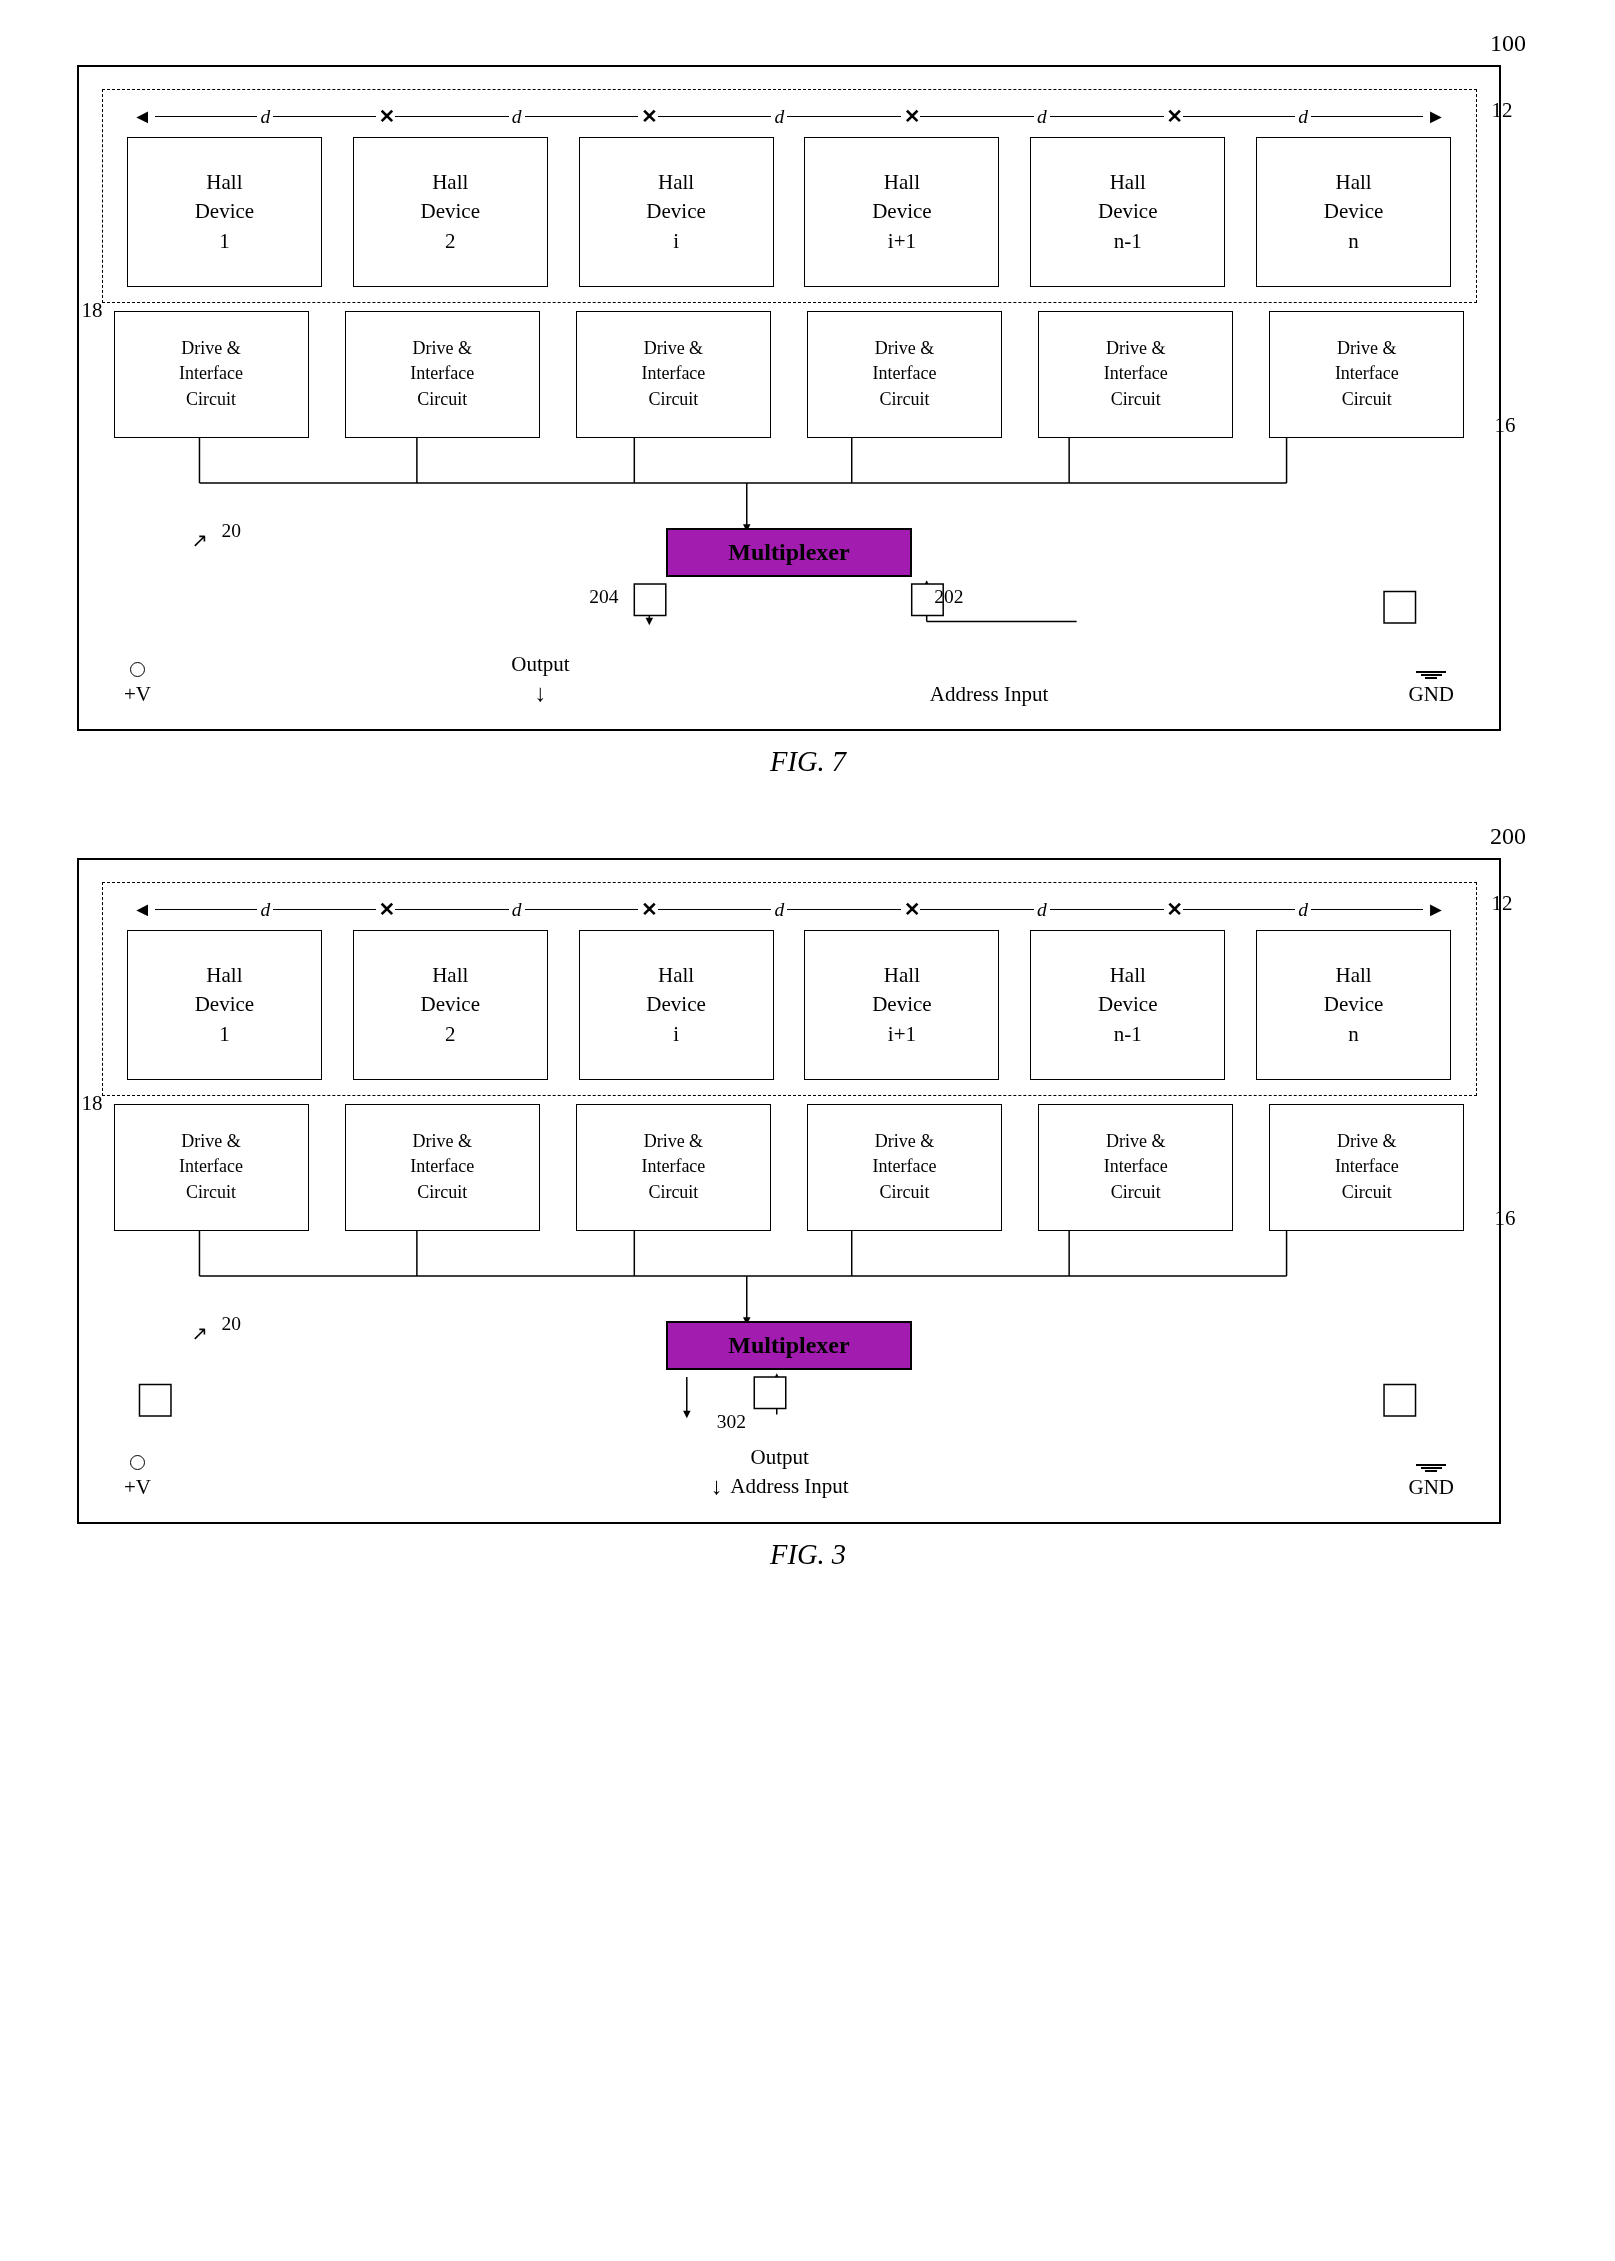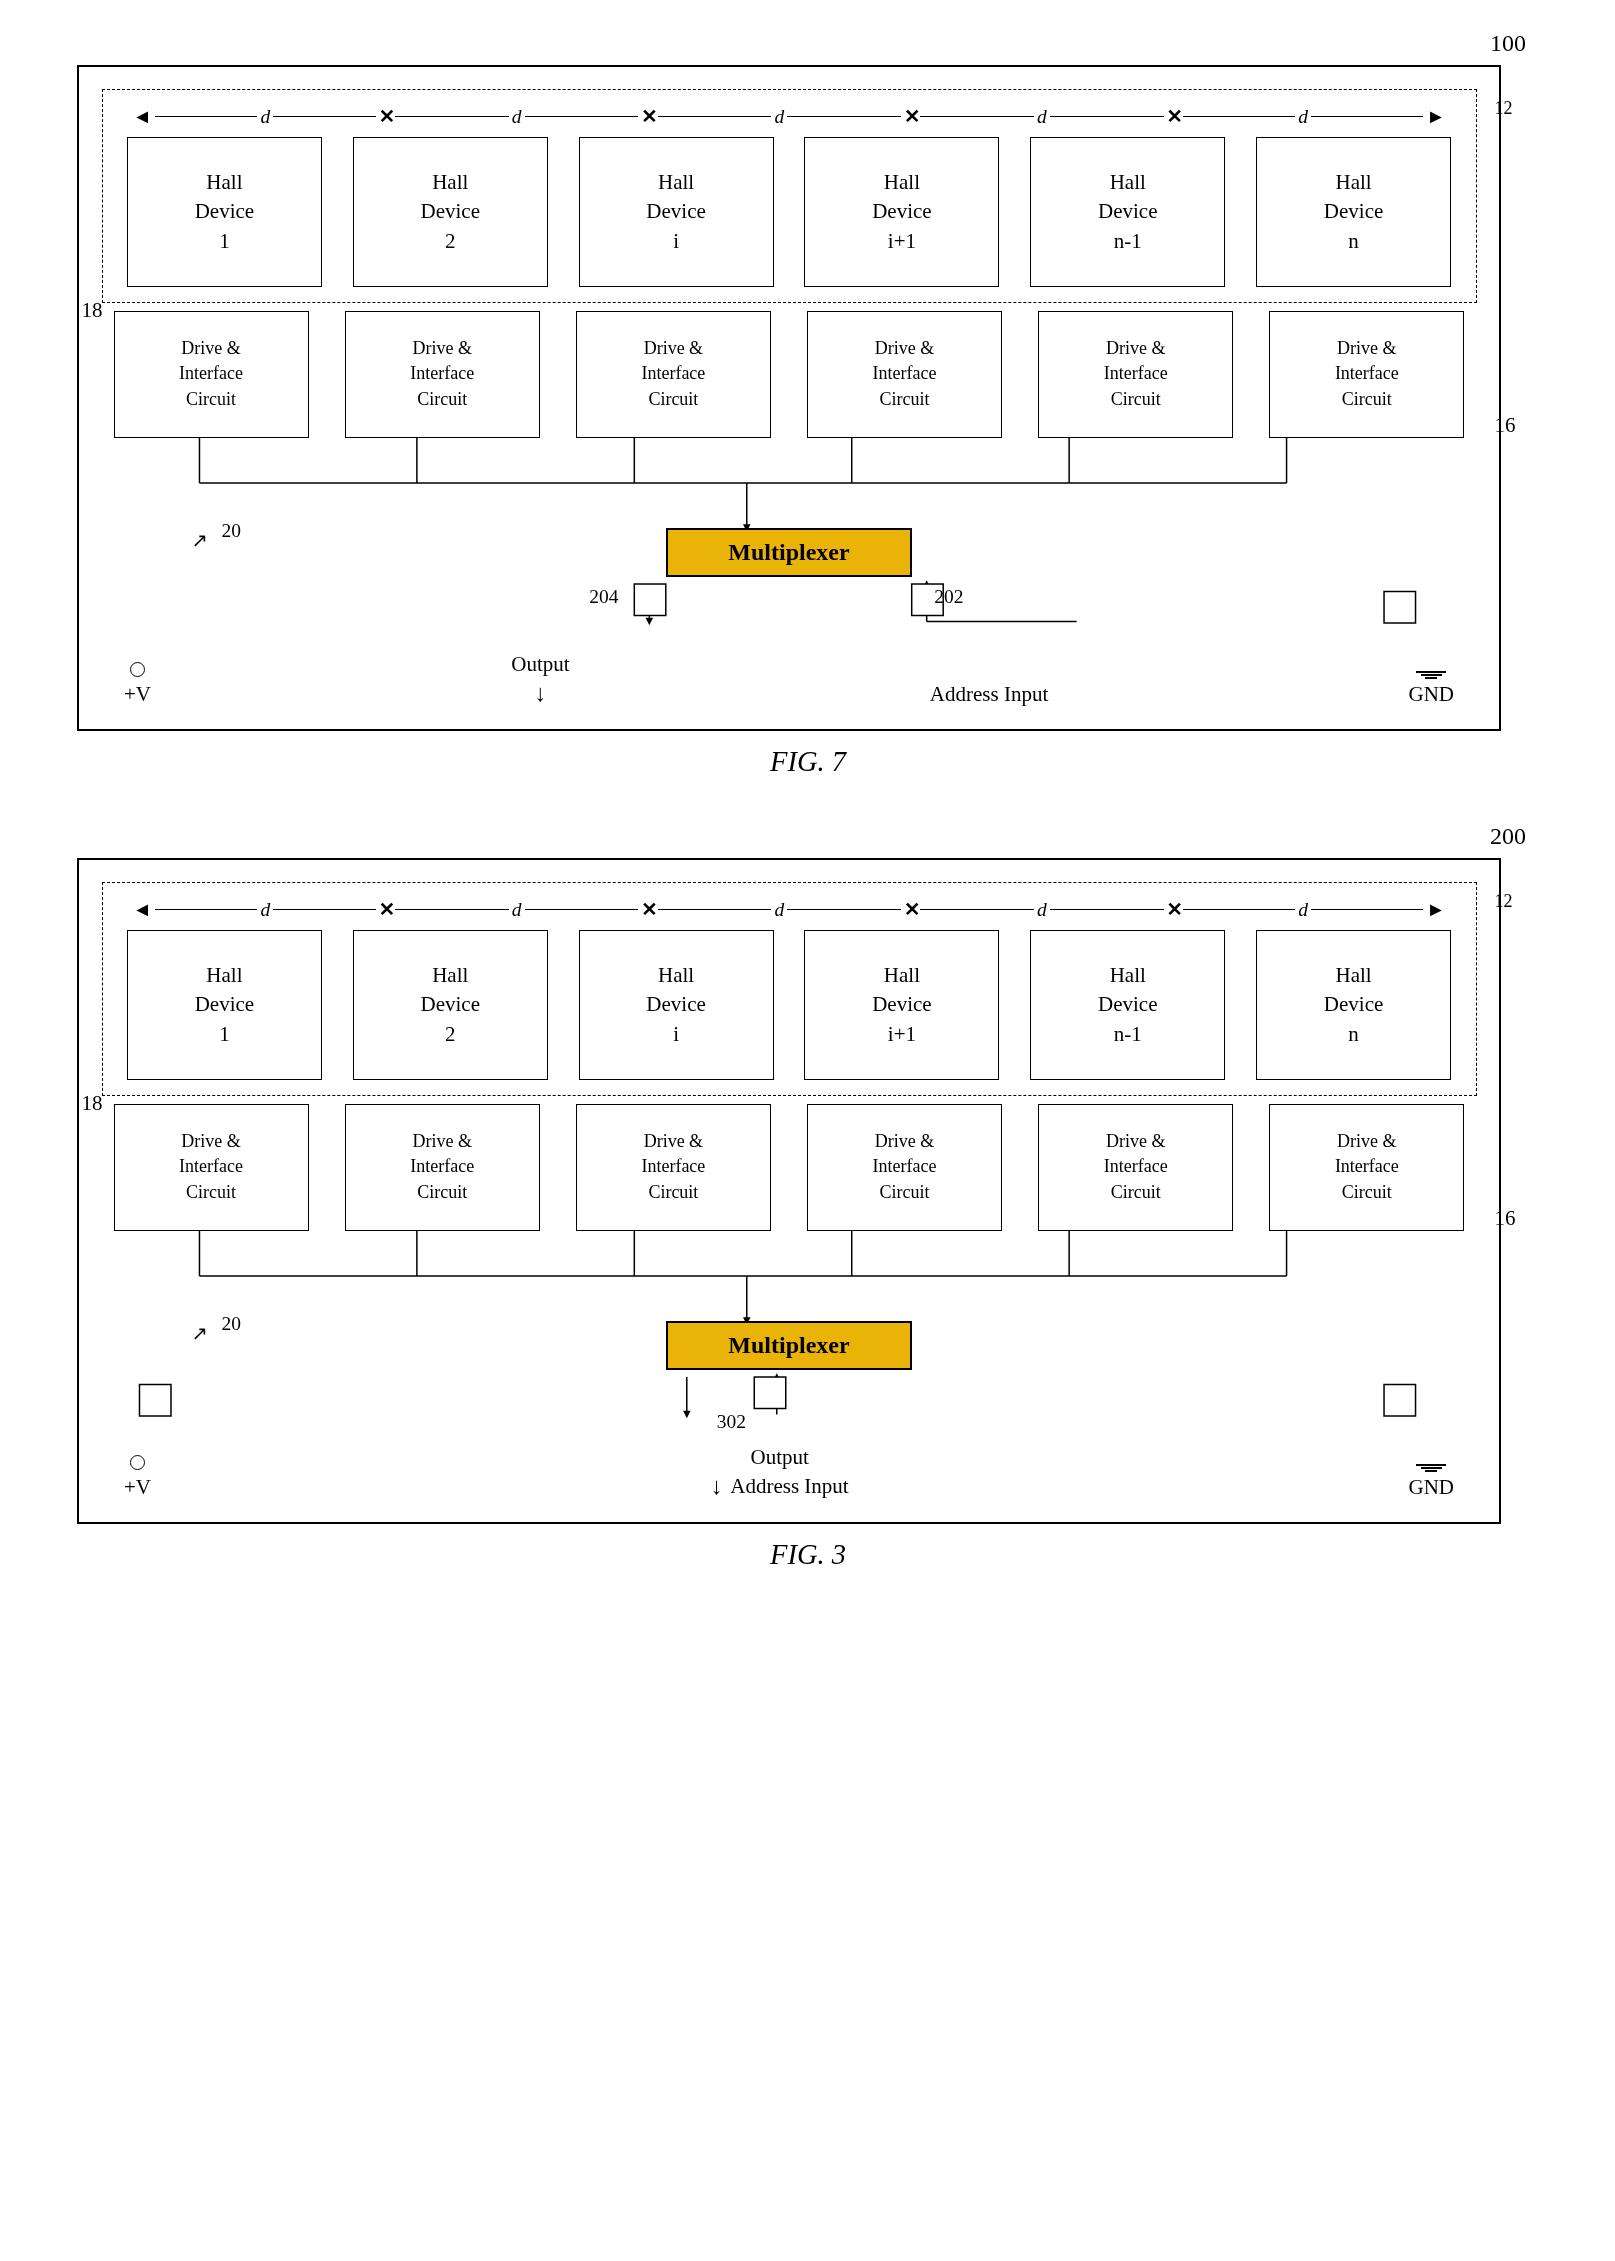--- a/index.html
+++ b/index.html
@@ -38,21 +38,21 @@
     .label-18 {
       position: absolute;
       bottom: -7.5px;
       left: -13.5px;
       font-size: 21px;
     }
     .label-12 {
       position: absolute;
       top: 7.5px;
       right: -37px;
-      font-size: 18px;
+      font-size: 21px;
     }
     
     .dim-row {
       display: flex;
       align-items: center;
       justify-content: space-around;
       margin-bottom: 9px;
       padding: 0 7.5px;
     }
     
@@ -90,21 +90,21 @@
       justify-content: center;
       text-align: center;
       font-size: 18px;
       line-height: 1.4;
     }
     .mux-box {
       border: 2.2px solid #000;
       padding: 9px 60px;
       font-size: 24px;
       font-weight: bold;
-      background: #eab308;
+      background: #a21caf;
     }
     .ground-symbol {
       display: flex;
       flex-direction: column;
       align-items: center;
       gap: 1.5px;
     }
     .ground-line1 { width: 30px; height: 1.5px; background: #000; }
     .ground-line2 { width: 21px; height: 1.5px; background: #000; }
     .ground-line3 { width: 12px; height: 1.5px; background: #000; }

